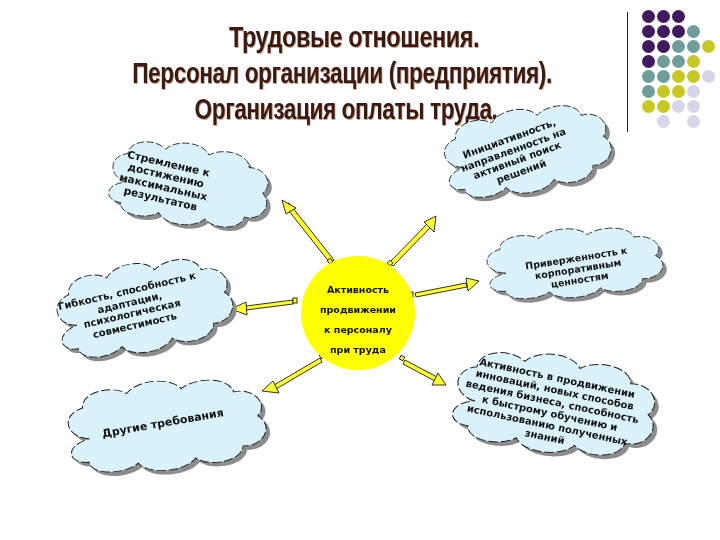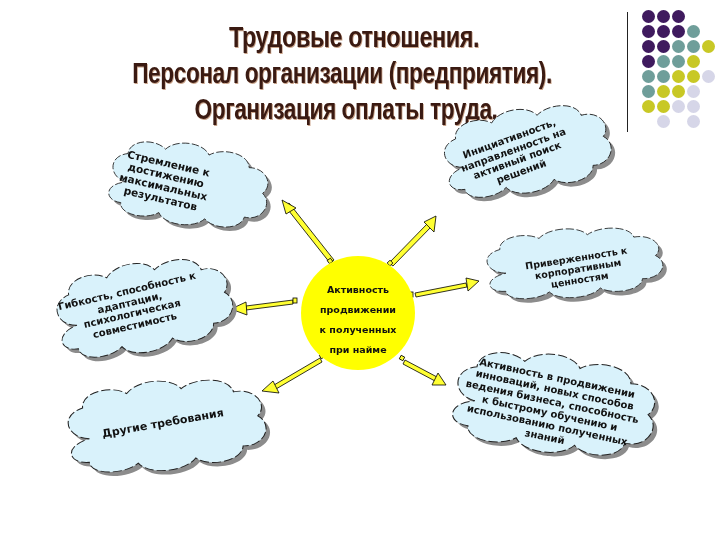--- a/index.html
+++ b/index.html
@@ -146,22 +146,22 @@
     <use href="#cloudShape" transform="translate(62,384) scale(1.52,1.3) rotate(-6 70 36)" fill="#8c8c8c"></use>
     <use href="#cloudShape" transform="translate(58,380) scale(1.52,1.3) rotate(-6 70 36)" fill="#d9f2fb" stroke="#222" stroke-width="0.7" stroke-dasharray="6 2"></use>
   </g>
 
   <circle cx="358" cy="313" r="57" fill="#ffff00"></circle>
 </svg>
 
 <div class="center-text">
   <div>Активность</div>
   <div>продвижении</div>
-  <div>к полученных</div>
-  <div>при найме</div>
+  <div>к персоналу</div>
+  <div>при труда</div>
 </div>
 
 <div class="cloud-text" style="left:118px; top:160px; font-size:10.5px; transform: rotate(13deg); transform-origin: 60px 30px;">
   <div>Стремление к</div>
   <div>достижению</div>
   <div>максимальных</div>
   <div>результатов</div>
 </div>
 
 <div class="cloud-text" style="left:462px; top:130px; font-size:10px; transform: rotate(-20deg); transform-origin: 60px 30px;">

